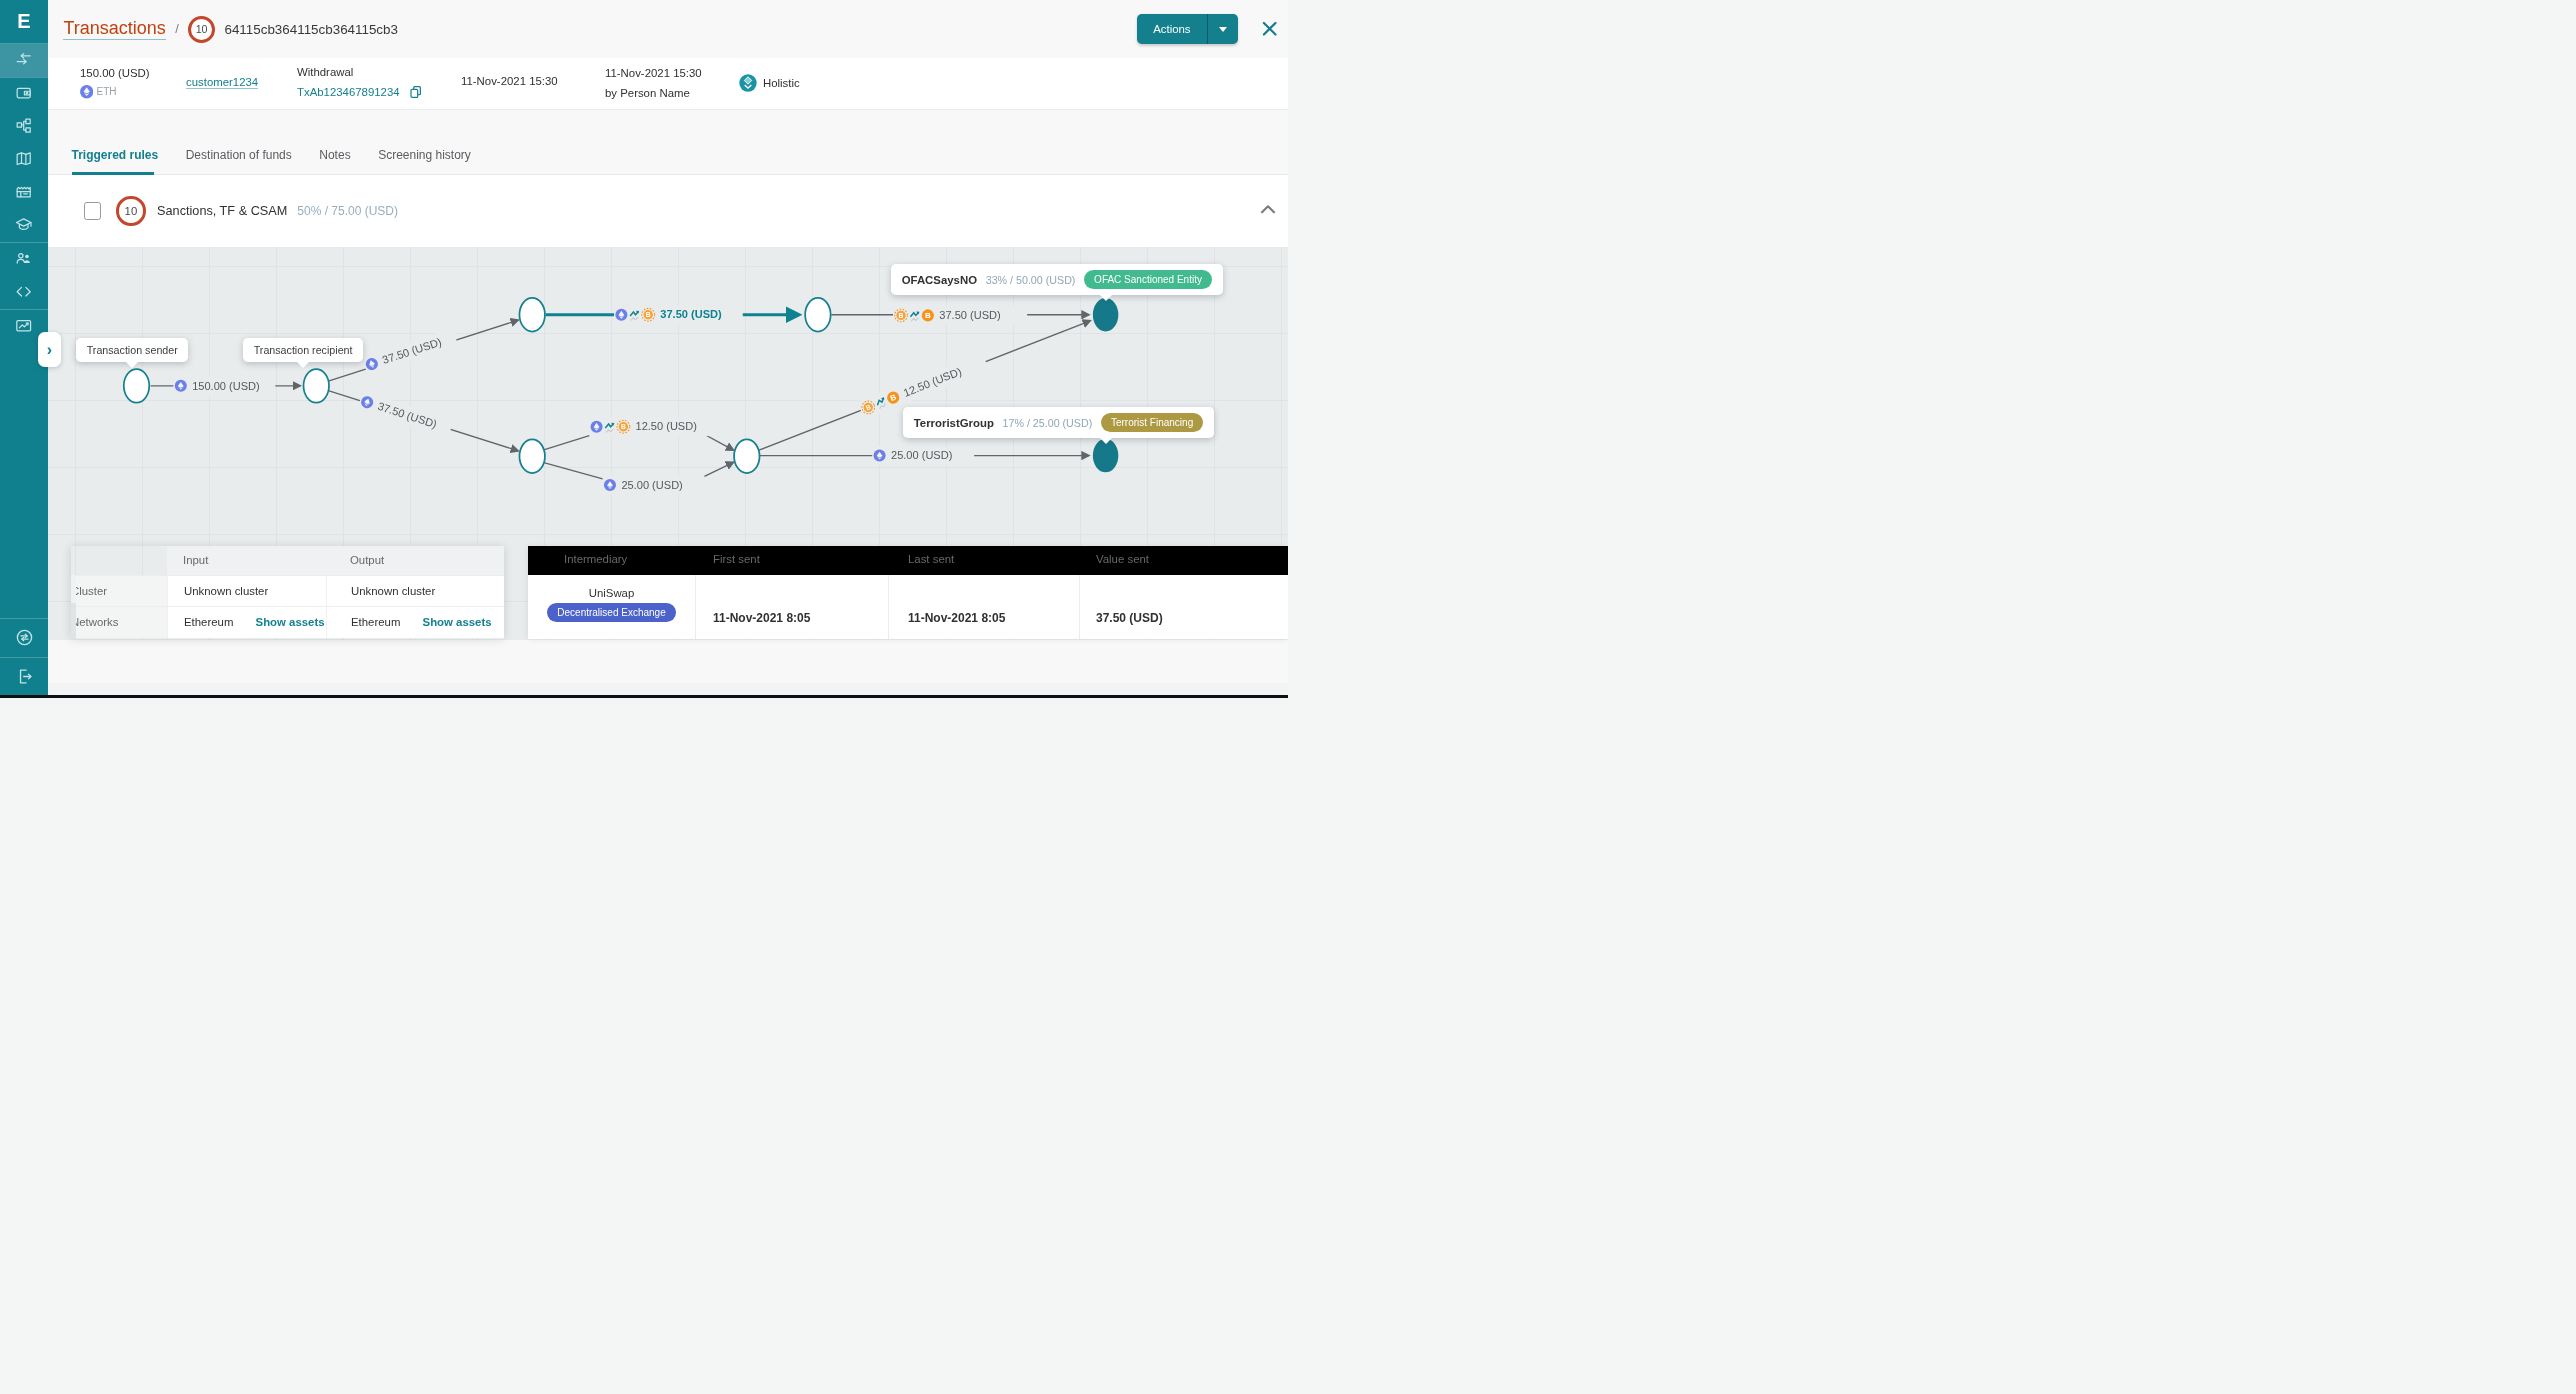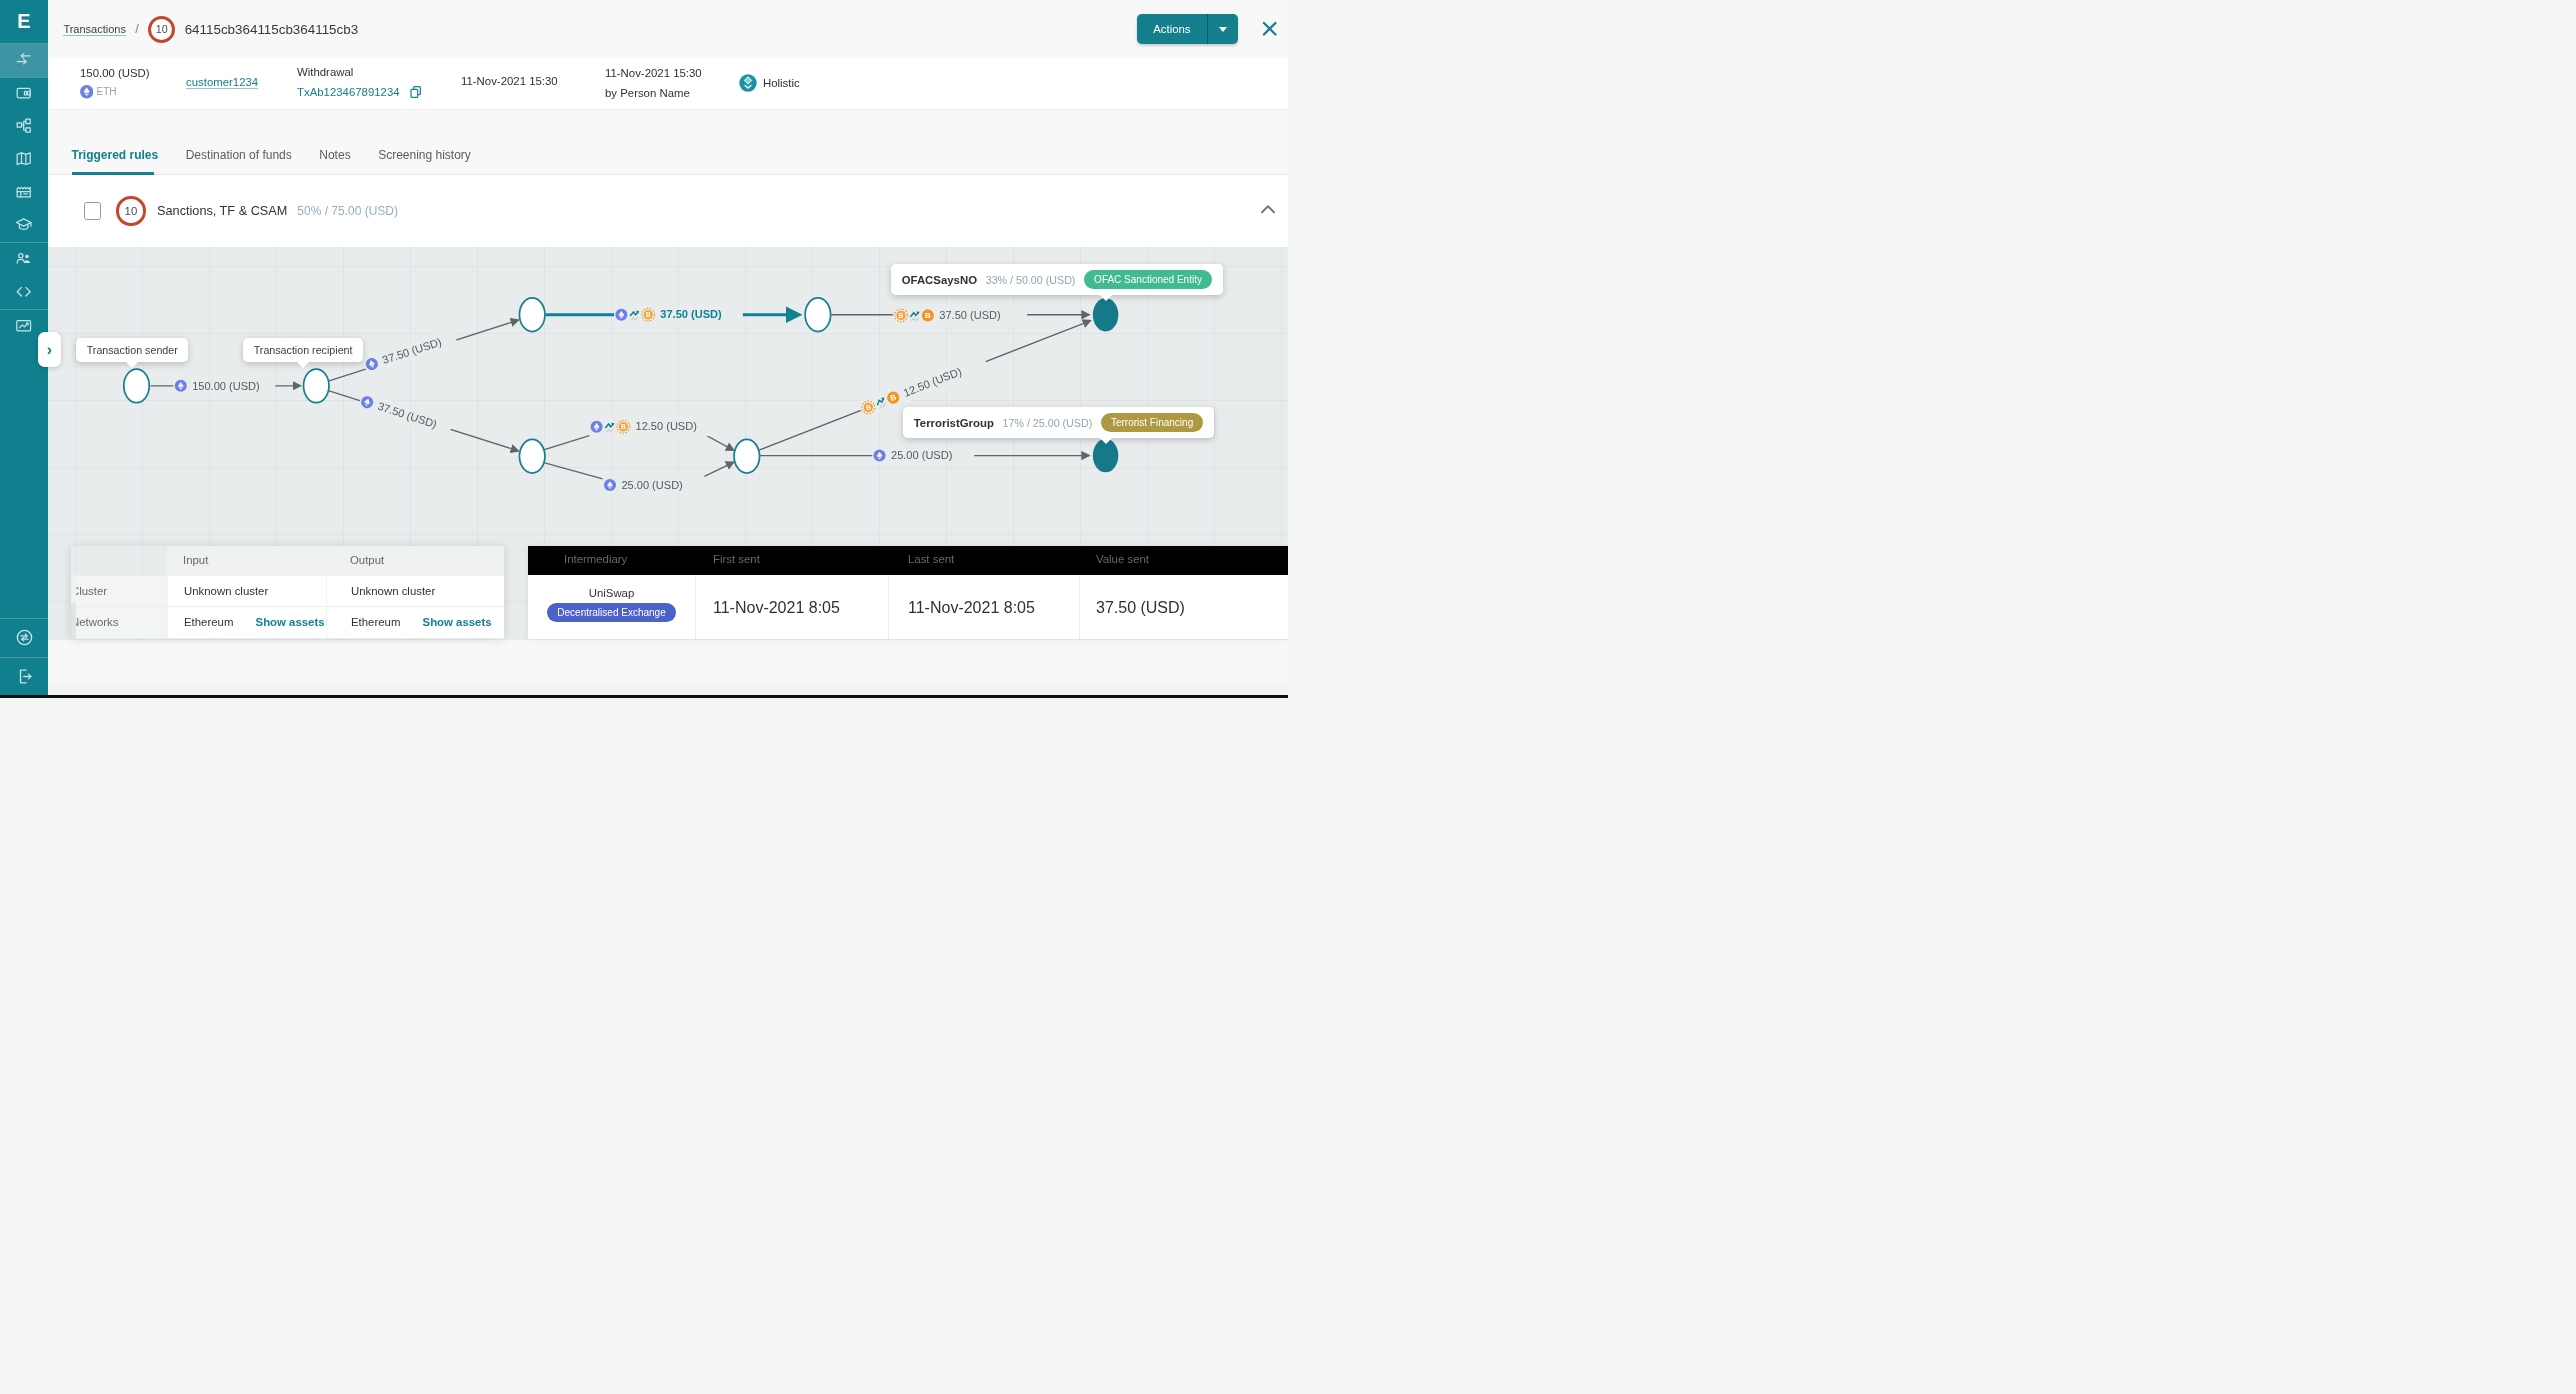--- a/index.html
+++ b/index.html
@@ -13,21 +13,21 @@
   .nav-item.active { background:#3D95A4; }
   .nav-item svg, .side-bottom svg { stroke:#C4E3E7; fill:none; stroke-width:1.7; stroke-linecap:round; stroke-linejoin:round; }
   .side-divider { height:0.7px; background:rgba(255,255,255,.22); margin:0; }
   .side-bottom { position:absolute; left:0; width:48px; display:flex; align-items:center; justify-content:center; height:33px; cursor:pointer; }
   .expand-tab { position:absolute; left:38px; top:332px; width:23px; height:35px; background:#fff; border-radius:6.7px; box-shadow:0 1.3px 5.4px rgba(0,0,0,.18); z-index:45; display:flex; align-items:center; justify-content:center; color:#13808F; font-size:16px; font-weight:bold; cursor:pointer; }
 
   
   .main { position:absolute; left:48px; top:0; width:1240px; height:695px; background:#f8f8f9; }
 
   .topbar { height:58px; display:flex; align-items:center; padding:0 9.4px 0 15.4px; }
-  .crumb-link { color:#404040; font-size:11px; border-bottom:0.7px solid rgba(21,128,143,.45); cursor:pointer; }
+  .crumb-link { color:#c2410c; font-size:18px; border-bottom:0.7px solid rgba(21,128,143,.45); cursor:pointer; }
   .crumb-sep { color:#7b7e81; font-size:12.7px; margin:0 9.4px; }
   .alert-ring { width:27px; height:27px; border-radius:50%; border:3.4px solid #C4472B; background:#fff; display:flex; align-items:center; justify-content:center; font-size:10.7px; color:#4a4c4e; margin-right:9.4px; }
   .tx-id { color:#37393b; font-size:13.4px; }
   .top-right { margin-left:auto; display:flex; align-items:center; }
   .actions-btn { display:flex; align-items:stretch; height:29.5px; background:#14808D; border-radius:4.7px; color:#fff; overflow:hidden; cursor:pointer; box-shadow:0 1.3px 2.7px rgba(0,0,0,.18); }
   .actions-btn .lbl { display:flex; align-items:center; padding:0 16px; font-size:11.4px; }
   .actions-btn .split { width:0.7px; background:rgba(8,60,70,.55); }
   .actions-btn .caret { width:31px; display:flex; align-items:center; justify-content:center; }
   .caret i { width:0; height:0; border-left:4.7px solid transparent; border-right:4.7px solid transparent; border-top:5.4px solid #fff; }
   .close-btn { margin-left:23px; cursor:pointer; display:flex; }
@@ -85,21 +85,21 @@
   .io-scroll { position:absolute; left:0; top:29px; bottom:0; width:4.7px; background:#e2e3e4; z-index:2; }
   .io-scroll i { display:block; width:4.7px; height:28px; background:#f0f1f1; }
 
   .int-table { position:absolute; left:480px; top:299px; width:760px; height:93px; z-index:8; background:#fff; box-shadow:0 1.3px 6.7px rgba(0,0,0,.09); }
   .int-head { position:absolute; left:0; right:0; top:0; height:29px; background:#000000; }
   .int-head span { position:absolute; top:7.4px; font-size:11.4px; color:#66696c; }
   .int-body { position:absolute; left:0; right:0; top:29px; bottom:0; }
   .int-vdiv { position:absolute; top:29px; bottom:0; width:0.7px; background:#ececed; }
   .int-name { position:absolute; left:0; width:167px; top:12px; text-align:center; font-size:11.4px; color:#2f3133; }
   .int-badge-wrap { position:absolute; left:0; width:167px; top:31px; text-align:center; }
-  .int-cell { position:absolute; top:24px; font-size:16px; color:#2f3133; }
+  .int-cell { position:absolute; top:36px; font-size:12px; color:#2f3133;font-weight:bold; }
 
   .footer-strip { position:absolute; left:0; right:0; top:683px; height:12px; background:#f2f3f4; }
   .black-bar { position:absolute; left:0; right:0; bottom:0; height:2.7px; background:#101010; z-index:60; }
 </style>
 </head>
 <body>
 
 <div class="page">
 
   <aside class="sidebar">

